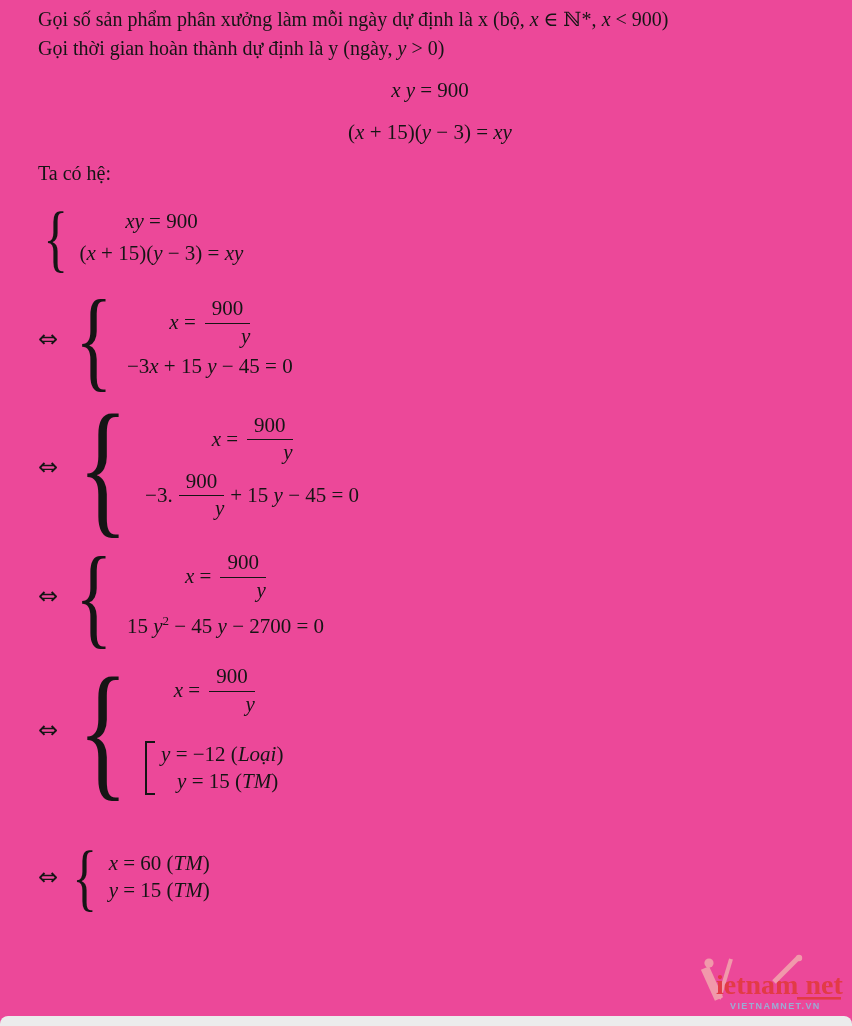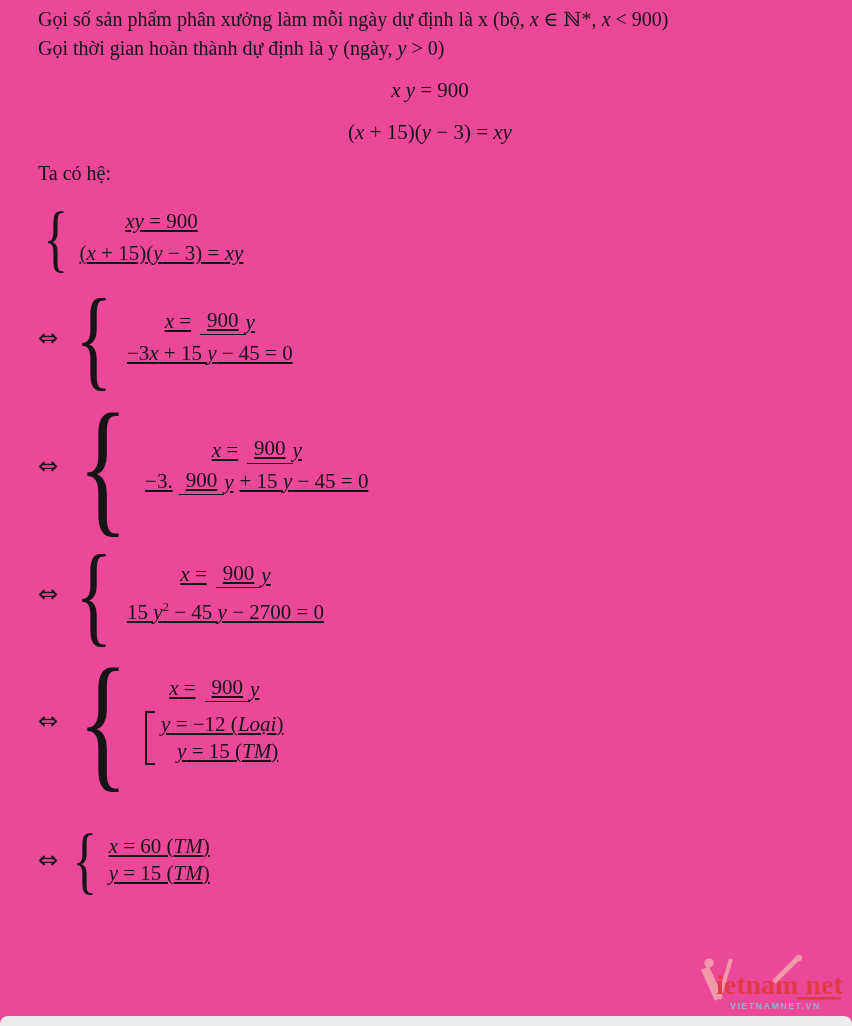--- a/index.html
+++ b/index.html
@@ -15,28 +15,28 @@
   sup { font-size:0.62em; }
 
   
   .eqblock { display:flex; align-items:center; font-size:21px; }
   .arrow { font-family:"DejaVu Sans","DejaVu Serif",sans-serif; font-size:24px; margin-right:9px; color:#151515; } 
   .brace { height:0; line-height:0; display:inline-flex; align-items:center;
            transform:scaleX(0.70); transform-origin:center; font-weight:400; margin-right:3px; }
   .brace.small { font-size:74px; }
   .brace.med   { font-size:112px; }
   .brace.tall  { font-size:150px; }
-  .cases { display:flex; flex-direction:column; justify-content:center; margin-left:3px;text-decoration:underline; }
+  .cases { display:flex; flex-direction:column; justify-content:center; margin-left:3px; }
   .ctop  { display:flex; justify-content:center; align-items:center; gap:9px; margin-bottom:5px; }
   .cline { line-height:27px; }
-  .frac { display:inline-flex; align-items:center; line-height:1.12; }
+  .frac { display:inline-flex; flex-direction:column; align-items:flex-end; line-height:1.12; }
   .frac .num { padding:0 7px 2px; border-bottom:1.7px solid #151515; }
   .frac .den { padding-top:1px; }
   .mixrow { display:flex; align-items:center; gap:6px; }
-  .bracket-row { display:flex; margin-top:4px; }
+  .bracket-row { display:flex; margin-top:20px; }
   .sqb { width:8px; border-left:2.6px solid #151515; border-top:2.6px solid #151515;
          border-bottom:2.6px solid #151515; margin-right:6px; }
   .bracket-lines .cline.indent { padding-left:16px; }
 
   .mt20 { margin-top:20px; } .mt25 { margin-top:25px; } .mt27 { margin-top:27px; }
   .mt30 { margin-top:30px; } .mt33 { margin-top:33px; } .mt55 { margin-top:55px; }
 
   .h52 { min-height:52px; } .h82 { min-height:82px; } .h114 { min-height:114px; }
   .h88 { min-height:88px; } .h115 { min-height:115px; }
 

